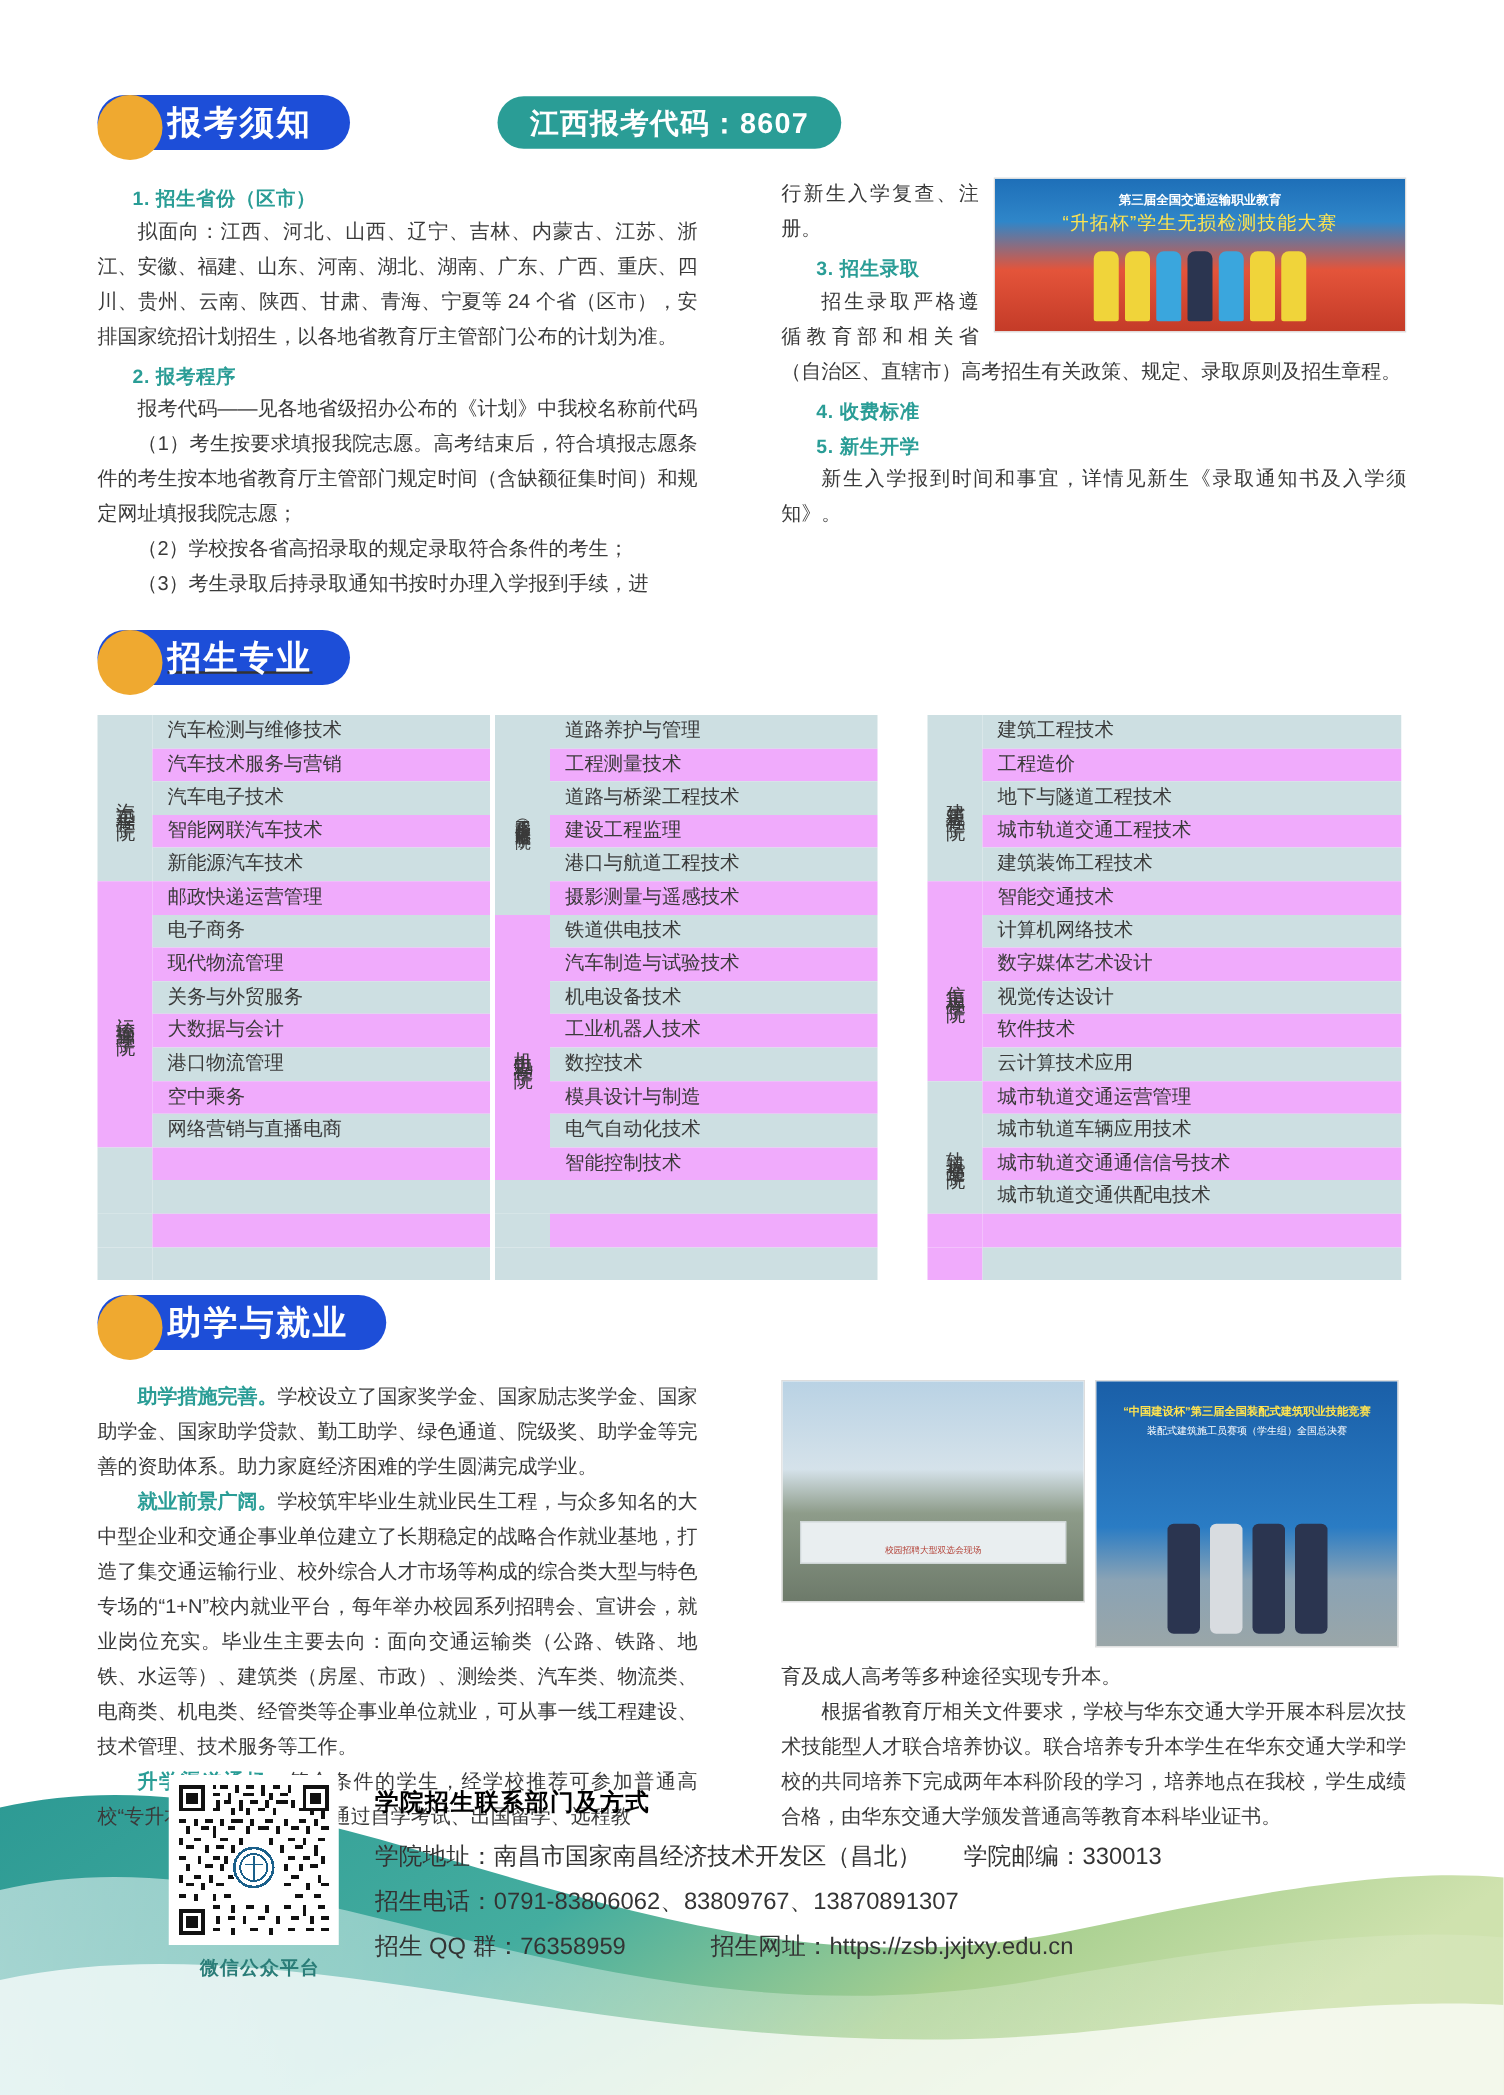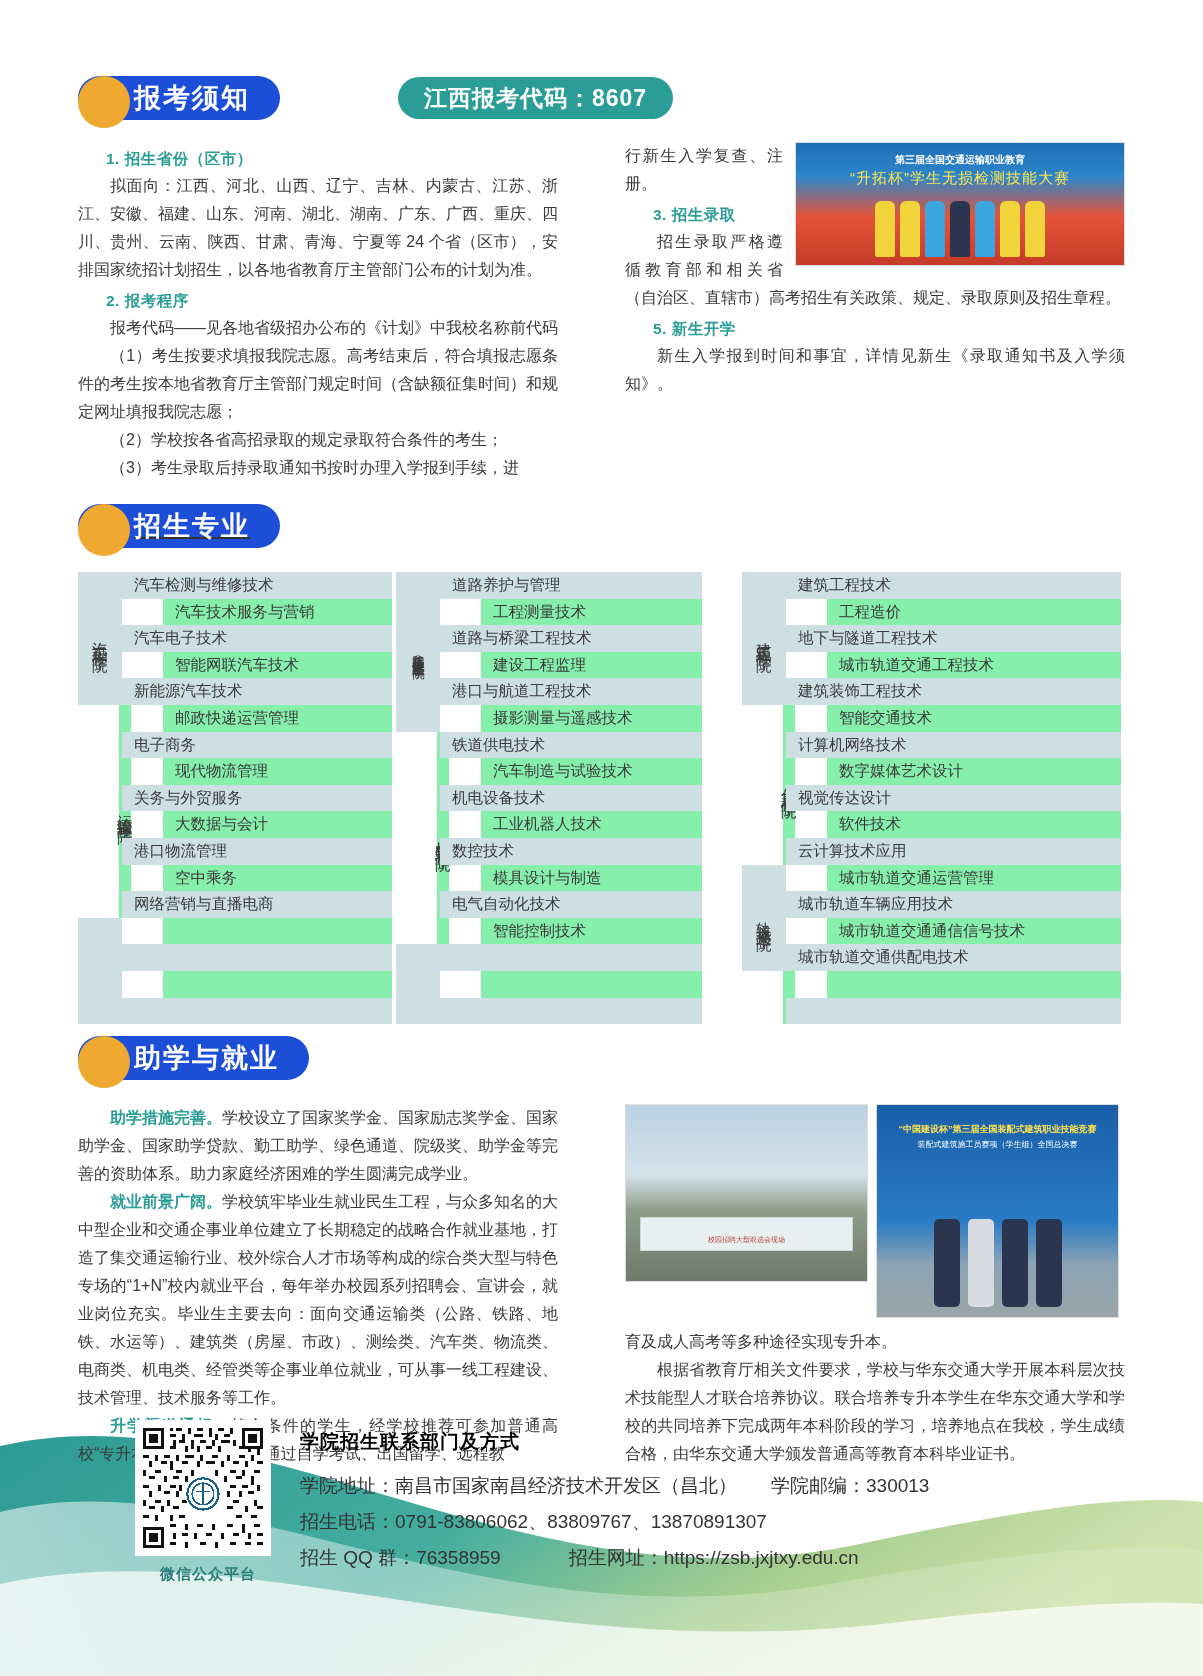--- a/index.html
+++ b/index.html
@@ -63,21 +63,21 @@
     display:flex;align-items:center;justify-content:center;
     writing-mode:vertical-rl;text-orientation:upright;
     font-size:15.5px;color:#3a3a3a;letter-spacing:3px;line-height:1.5;
     padding:4px 6px;text-align:center;
   }
   .major-cell{
     height:26.6px;line-height:26.6px;padding-left:12px;
     color:#3a3a3a;white-space:nowrap;overflow:hidden;
   }
   .bg-blue{background:#cddfe2;}
-  .bg-yellow{background:#86efac;margin-left:41px;}
+  .bg-yellow{background:#f0abfc;}
   .tbl-blk{display:flex;border-right:4px solid #fff;}
   .deptcol{width:44px;flex:0 0 44px;display:flex;flex-direction:column;}
   .majcol{display:flex;flex-direction:column;flex:1 1 auto;}
 
   
   .aid-head{margin-top:22px;height:52px;position:relative;}
   .aid-body{margin-top:16px;position:relative;}
   .aid-left{width:480px;float:left;}
   .aid-right{width:500px;float:right;}
   .hl{color:#2a9d96;font-weight:bold;}
@@ -173,20 +173,21 @@
           <span class="pp" style="background:#f0d43a"></span>
           <span class="pp" style="background:#f0d43a"></span>
         </div>
       </div>
 
       <p class="body noind">行新生入学复查、注册。</p>
 
       <div class="sub-t">3. 招生录取</div>
       <p class="body">招生录取严格遵循教育部和相关省（自治区、直辖市）高考招生有关政策、规定、录取原则及招生章程。</p>
 
+      <div class="sub-t">4. 收费标准</div>
 
       <div class="sub-t">5. 新生开学</div>
       <p class="body">新生入学报到时间和事宜，详情见新生《录取通知书及入学须知》。</p>
     </div>
 
     <div class="clear"></div>
   </div>
 
   <div class="aid-head">
     <div style="position:relative;display:flex;align-items:center;width:max-content;text-decoration:underline;">

